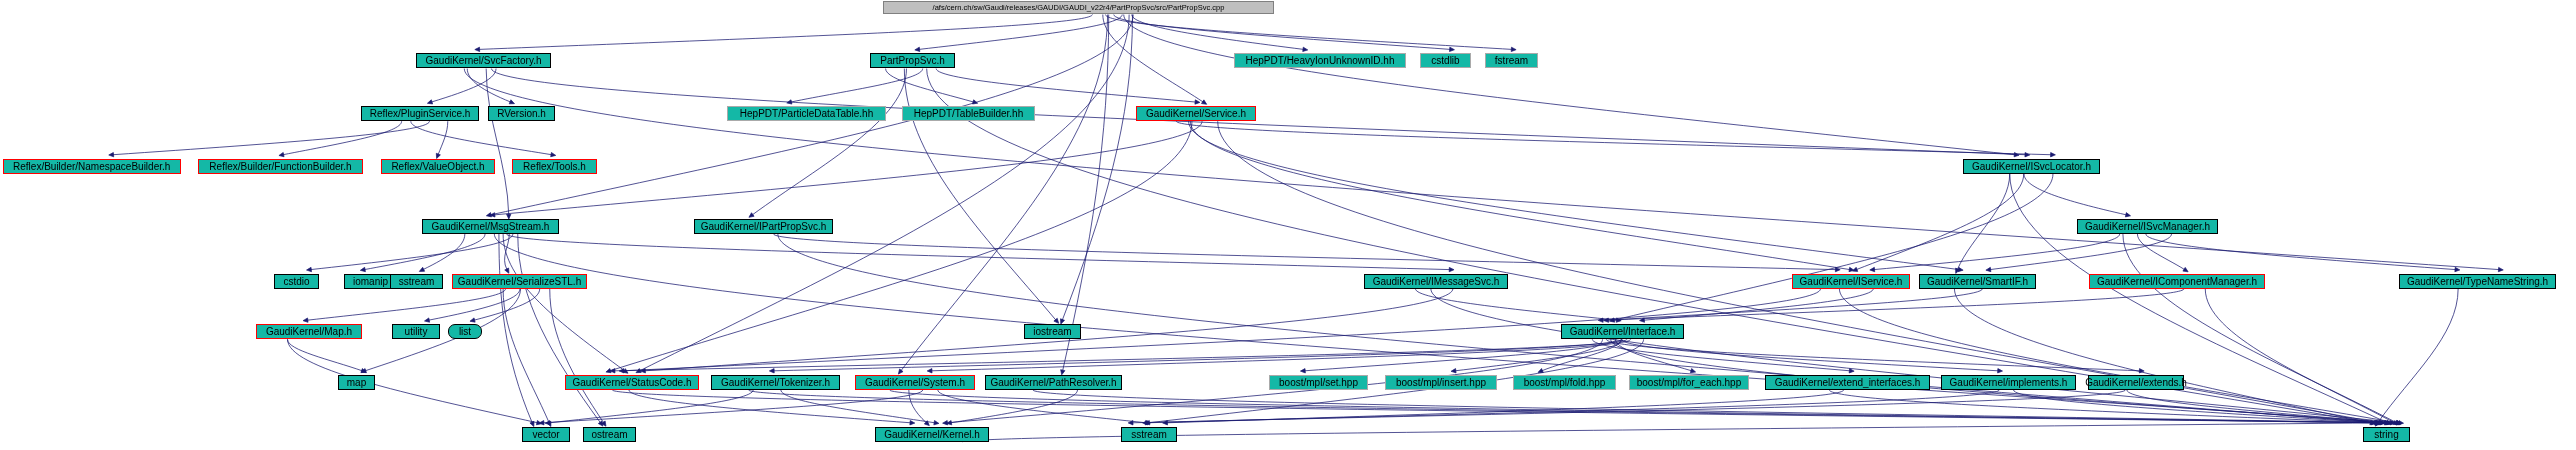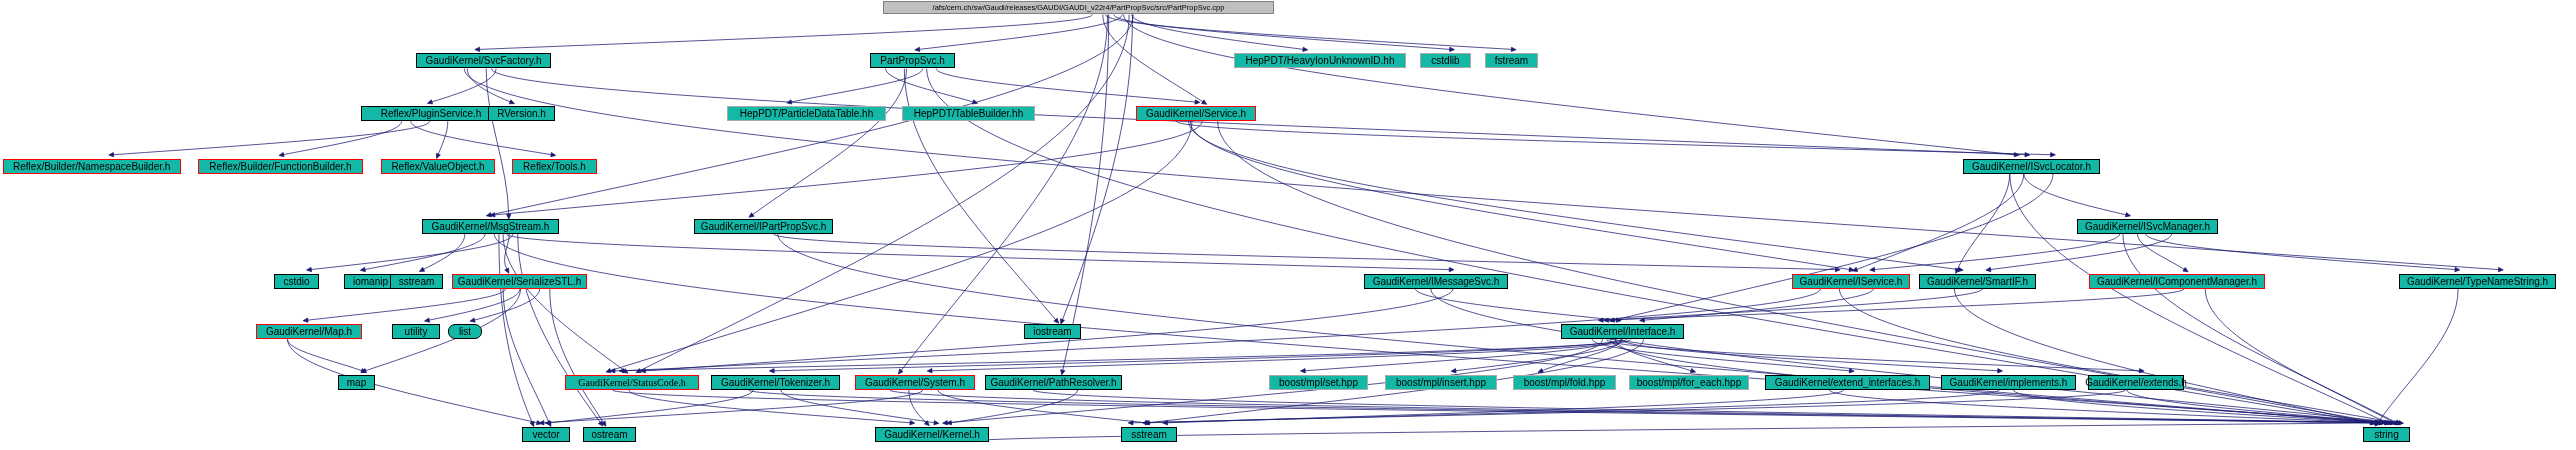--- a/index.html
+++ b/index.html
@@ -231,21 +231,21 @@
       <path d="M1406.92,646 C1406.92,636.2 2447.0571999999997,627.8 3488.7144,618"></path>
       <polygon points="3494.7141344814077,617.9435539850175 3487.7445487944224,621.2092660592479 3487.6843397117746,614.8095492790795"></polygon>
     </svg>
   <div id="node-layer">
       <div class="node root" style="left: 883px; top: 0.7px; width: 391px; height: 13.7px; font-size: 7.5px;">/afs/cern.ch/sw/Gaudi/releases/GAUDI/GAUDI_v22r4/PartPropSvc/src/PartPropSvc.cpp</div>
       <div class="node black" style="left: 416px; top: 53px; width: 135px;">GaudiKernel/SvcFactory.h</div>
       <div class="node black" style="left: 870px; top: 53px; width: 85px;">PartPropSvc.h</div>
       <div class="node gray" style="left: 1234px; top: 53px; width: 172px;">HepPDT/HeavyIonUnknownID.hh</div>
       <div class="node gray" style="left: 1420px; top: 53px; width: 51px;">cstdlib</div>
       <div class="node gray" style="left: 1485px; top: 53px; width: 53px;">fstream</div>
-      <div class="node black" style="left: 361px; top: 106px; width: 140px;">Reflex/PluginService.h</div>
+      <div class="node black" style="left: 361px; top: 106px; width: 118px;">Reflex/PluginService.h</div>
       <div class="node black" style="left: 488px; top: 106px; width: 67px;">RVersion.h</div>
       <div class="node gray" style="left: 727px; top: 106px; width: 159px;">HepPDT/ParticleDataTable.hh</div>
       <div class="node gray" style="left: 902px; top: 106px; width: 133px;">HepPDT/TableBuilder.hh</div>
       <div class="node red" style="left: 1136px; top: 106px; width: 120px;">GaudiKernel/Service.h</div>
       <div class="node red" style="left: 2.7px; top: 159px; width: 178px;">Reflex/Builder/NamespaceBuilder.h</div>
       <div class="node red" style="left: 198px; top: 159px; width: 165px;">Reflex/Builder/FunctionBuilder.h</div>
       <div class="node red" style="left: 381px; top: 159px; width: 114px;">Reflex/ValueObject.h</div>
       <div class="node red" style="left: 512px; top: 159px; width: 85px;">Reflex/Tools.h</div>
       <div class="node black" style="left: 1963px; top: 159px; width: 137px;">GaudiKernel/ISvcLocator.h</div>
       <div class="node black" style="left: 422px; top: 219px; width: 137px;">GaudiKernel/MsgStream.h</div>
@@ -259,21 +259,21 @@
       <div class="node red" style="left: 1792px; top: 274px; width: 118px;">GaudiKernel/IService.h</div>
       <div class="node black" style="left: 1919px; top: 274px; width: 117px;">GaudiKernel/SmartIF.h</div>
       <div class="node red" style="left: 2089px; top: 274px; width: 176px;">GaudiKernel/IComponentManager.h</div>
       <div class="node black" style="left: 2399px; top: 274px; width: 157px;">GaudiKernel/TypeNameString.h</div>
       <div class="node red" style="left: 256px; top: 324px; width: 106px;">GaudiKernel/Map.h</div>
       <div class="node black" style="left: 392px; top: 324px; width: 48px;">utility</div>
       <div class="node black" style="left: 448px; top: 324px; width: 34px; border-radius: 7px;">list</div>
       <div class="node black" style="left: 1024px; top: 324px; width: 57px;">iostream</div>
       <div class="node black" style="left: 1561px; top: 324px; width: 123px;">GaudiKernel/Interface.h</div>
       <div class="node black" style="left: 338px; top: 375px; width: 37px;">map</div>
-      <div class="node red" style="left: 565px; top: 375px; width: 134px; font-family: Liberation Serif, serif;">GaudiKernel/StatusCode.h</div>
+      <div class="node red" style="left: 565px; top: 375px; width: 134px;">GaudiKernel/StatusCode.h</div>
       <div class="node black" style="left: 711px; top: 375px; width: 129px;">GaudiKernel/Tokenizer.h</div>
       <div class="node red" style="left: 855px; top: 375px; width: 120px;">GaudiKernel/System.h</div>
       <div class="node black" style="left: 985px; top: 375px; width: 137px;">GaudiKernel/PathResolver.h</div>
       <div class="node gray" style="left: 1269px; top: 375px; width: 99px;">boost/mpl/set.hpp</div>
       <div class="node gray" style="left: 1385px; top: 375px; width: 112px;">boost/mpl/insert.hpp</div>
       <div class="node gray" style="left: 1513px; top: 375px; width: 103px;">boost/mpl/fold.hpp</div>
       <div class="node gray" style="left: 1629px; top: 375px; width: 120px;">boost/mpl/for_each.hpp</div>
       <div class="node black" style="left: 1765px; top: 375px; width: 165px;">GaudiKernel/extend_interfaces.h</div>
       <div class="node black" style="left: 1941px; top: 375px; width: 135px;">GaudiKernel/implements.h</div>
       <div class="node black" style="left: 2088px; top: 375px; width: 96px;">GaudiKernel/extends.h</div>

